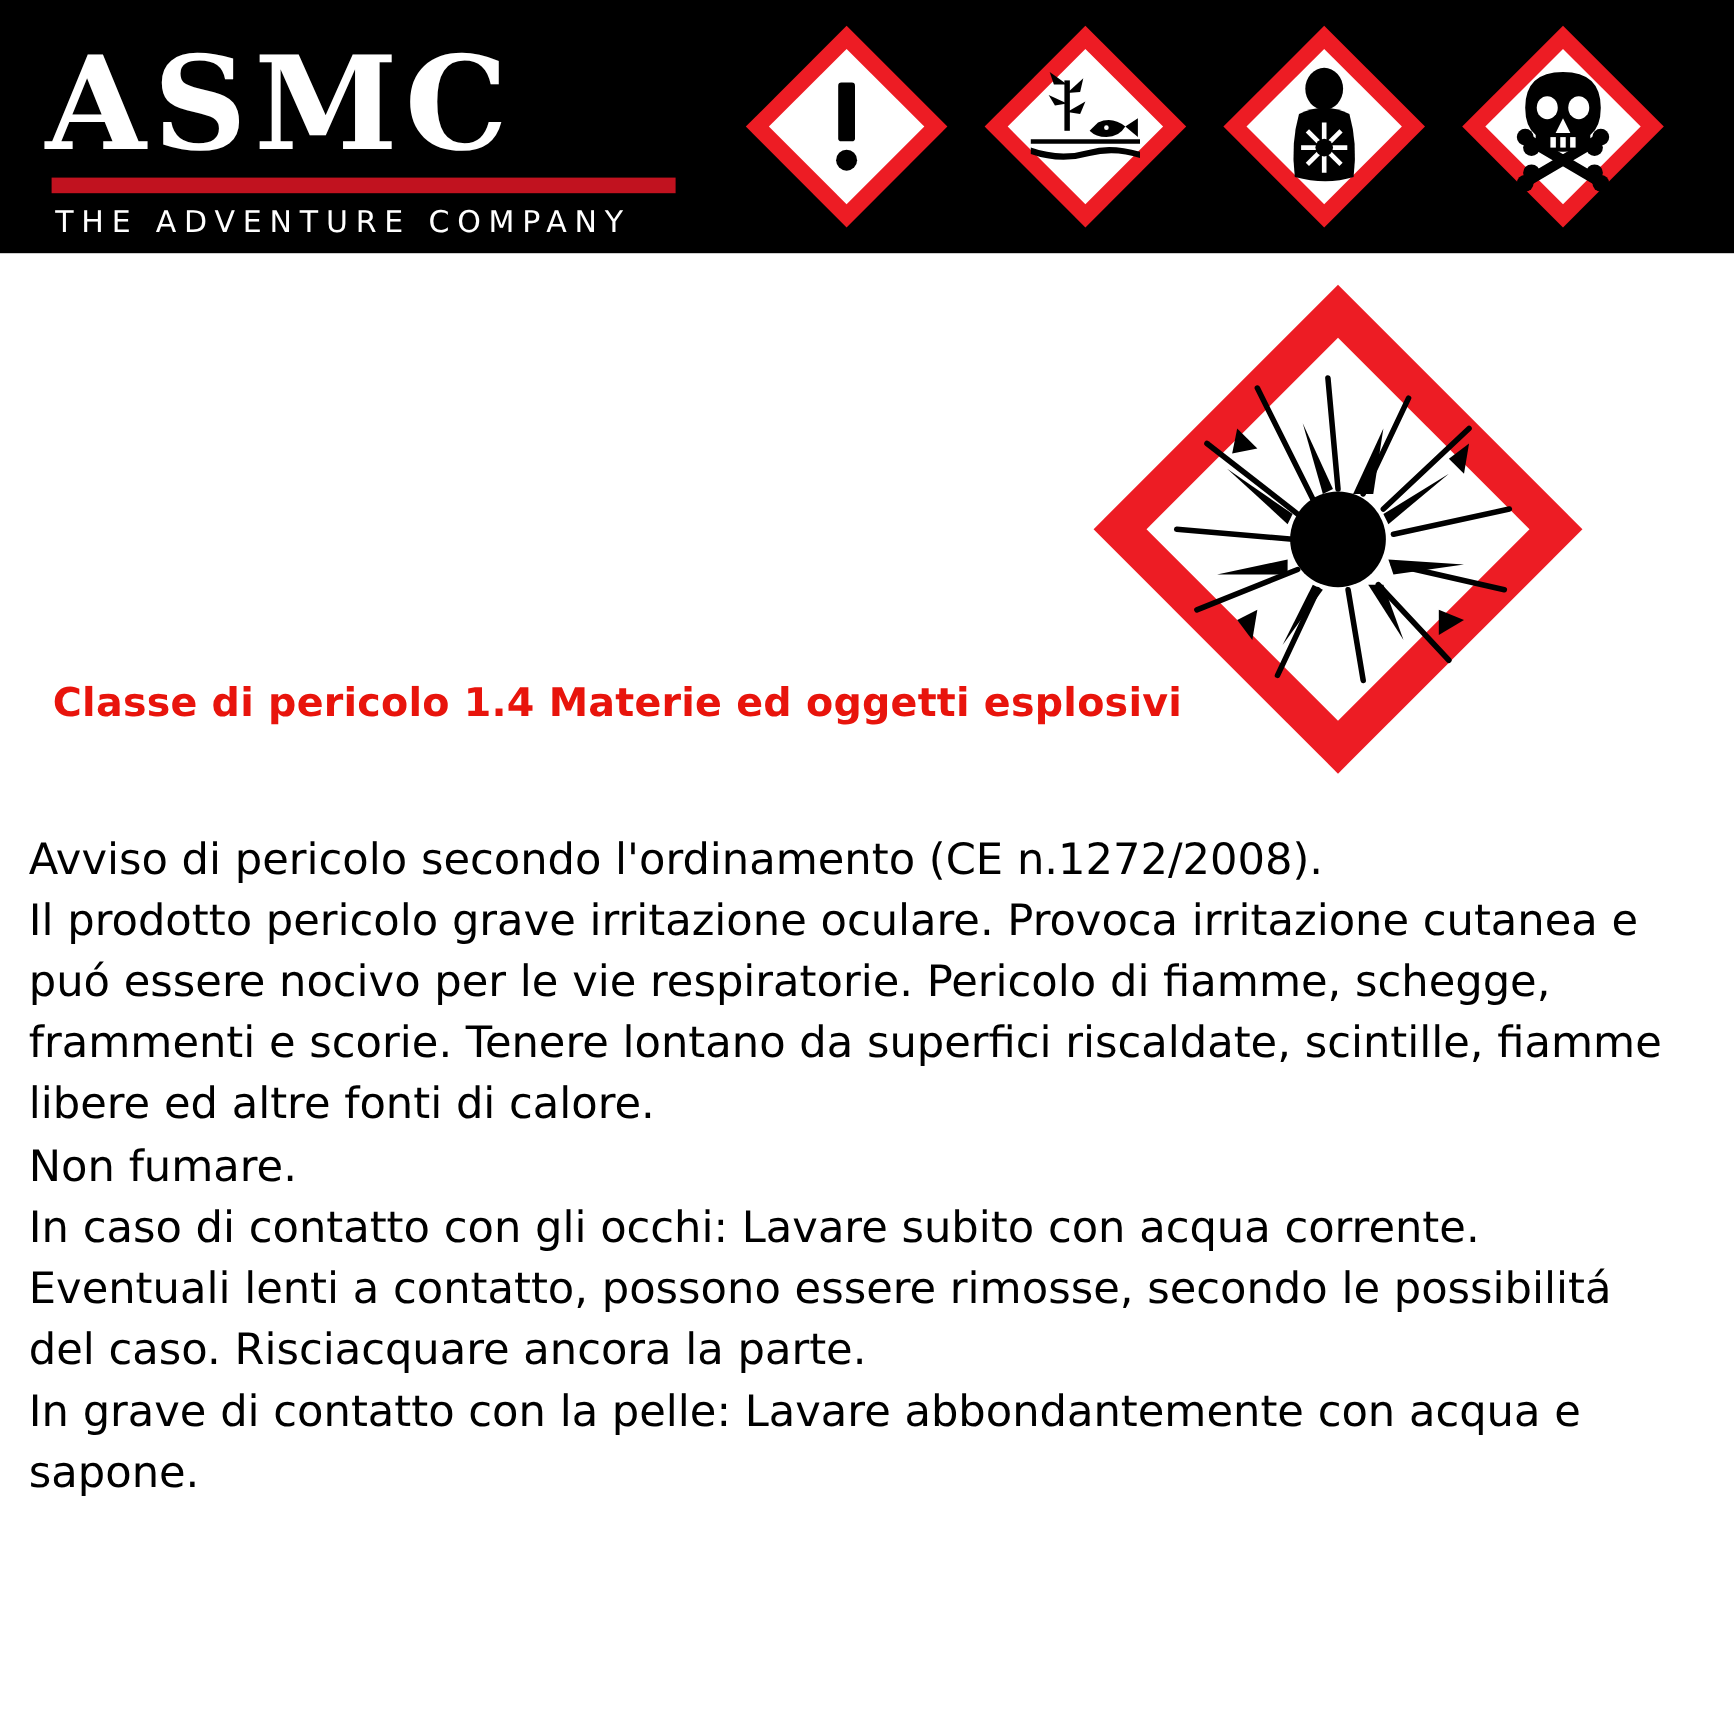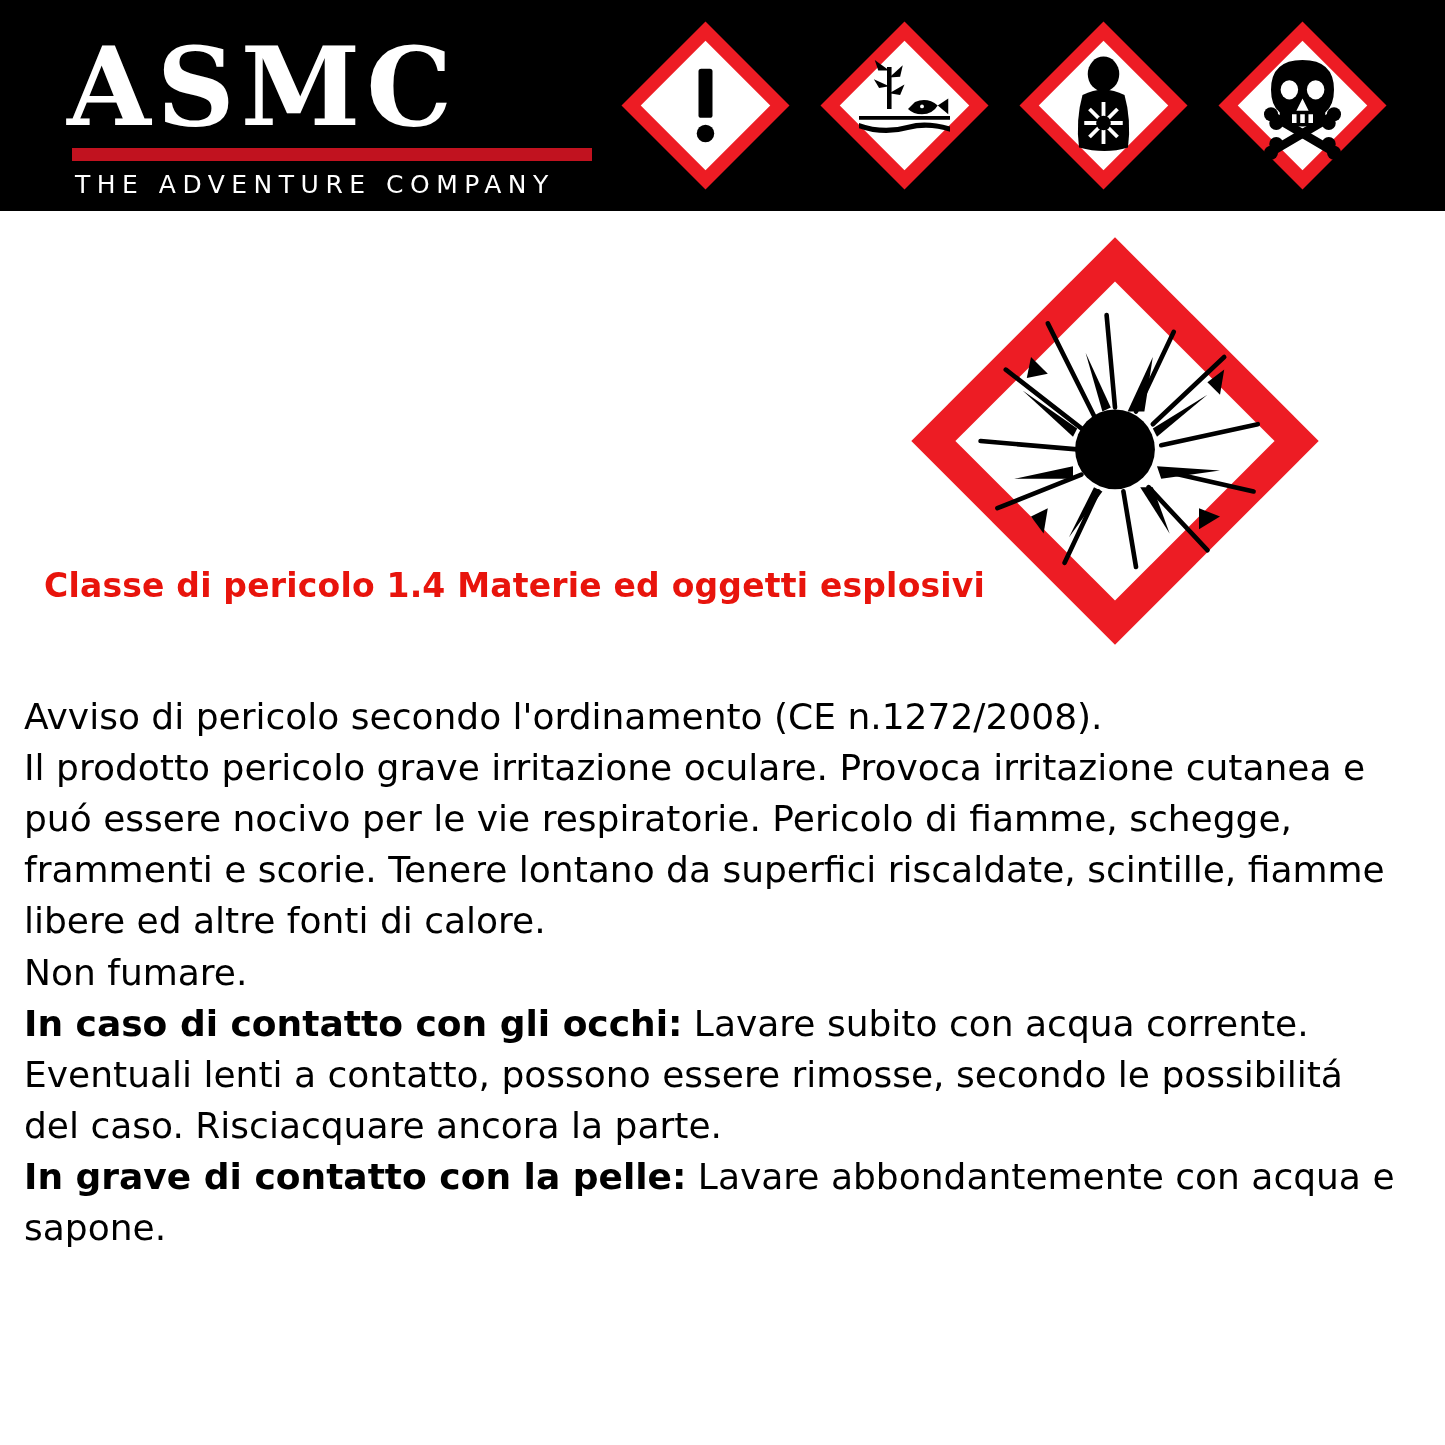--- a/index.html
+++ b/index.html
@@ -21,21 +21,21 @@
     position: relative;
     width: 1445px;
     height: 211px;
     background: #000000;
     display: flex;
     align-items: center;
     box-sizing: border-box;
   }
   .brand {
     width: 600px;
-    padding-left: 67px;
+    padding-left: 38px;
     box-sizing: border-box;
     margin-top: 20px;
   }
   .brand-name {
     font-family: "DejaVu Serif", "Liberation Serif", serif;
     font-weight: 700;
     font-size: 108px;
     line-height: 1.02;
     letter-spacing: 6px;
     color: #ffffff;
@@ -104,21 +104,21 @@
     top: 480px;
     width: 1380px;
     font-size: 36px;
     line-height: 1.42;
     color: #000000;
   }
   .body-text p {
     margin: 0;
   }
   .body-text b {
-    font-weight: 700;
+    font-weight: 400;
   }
 </style>
 </head>
 <body>
 
 <div class="header">
 
   <div class="brand">
     <div class="brand-name">ASMC</div>
     <div class="brand-rule"></div>

